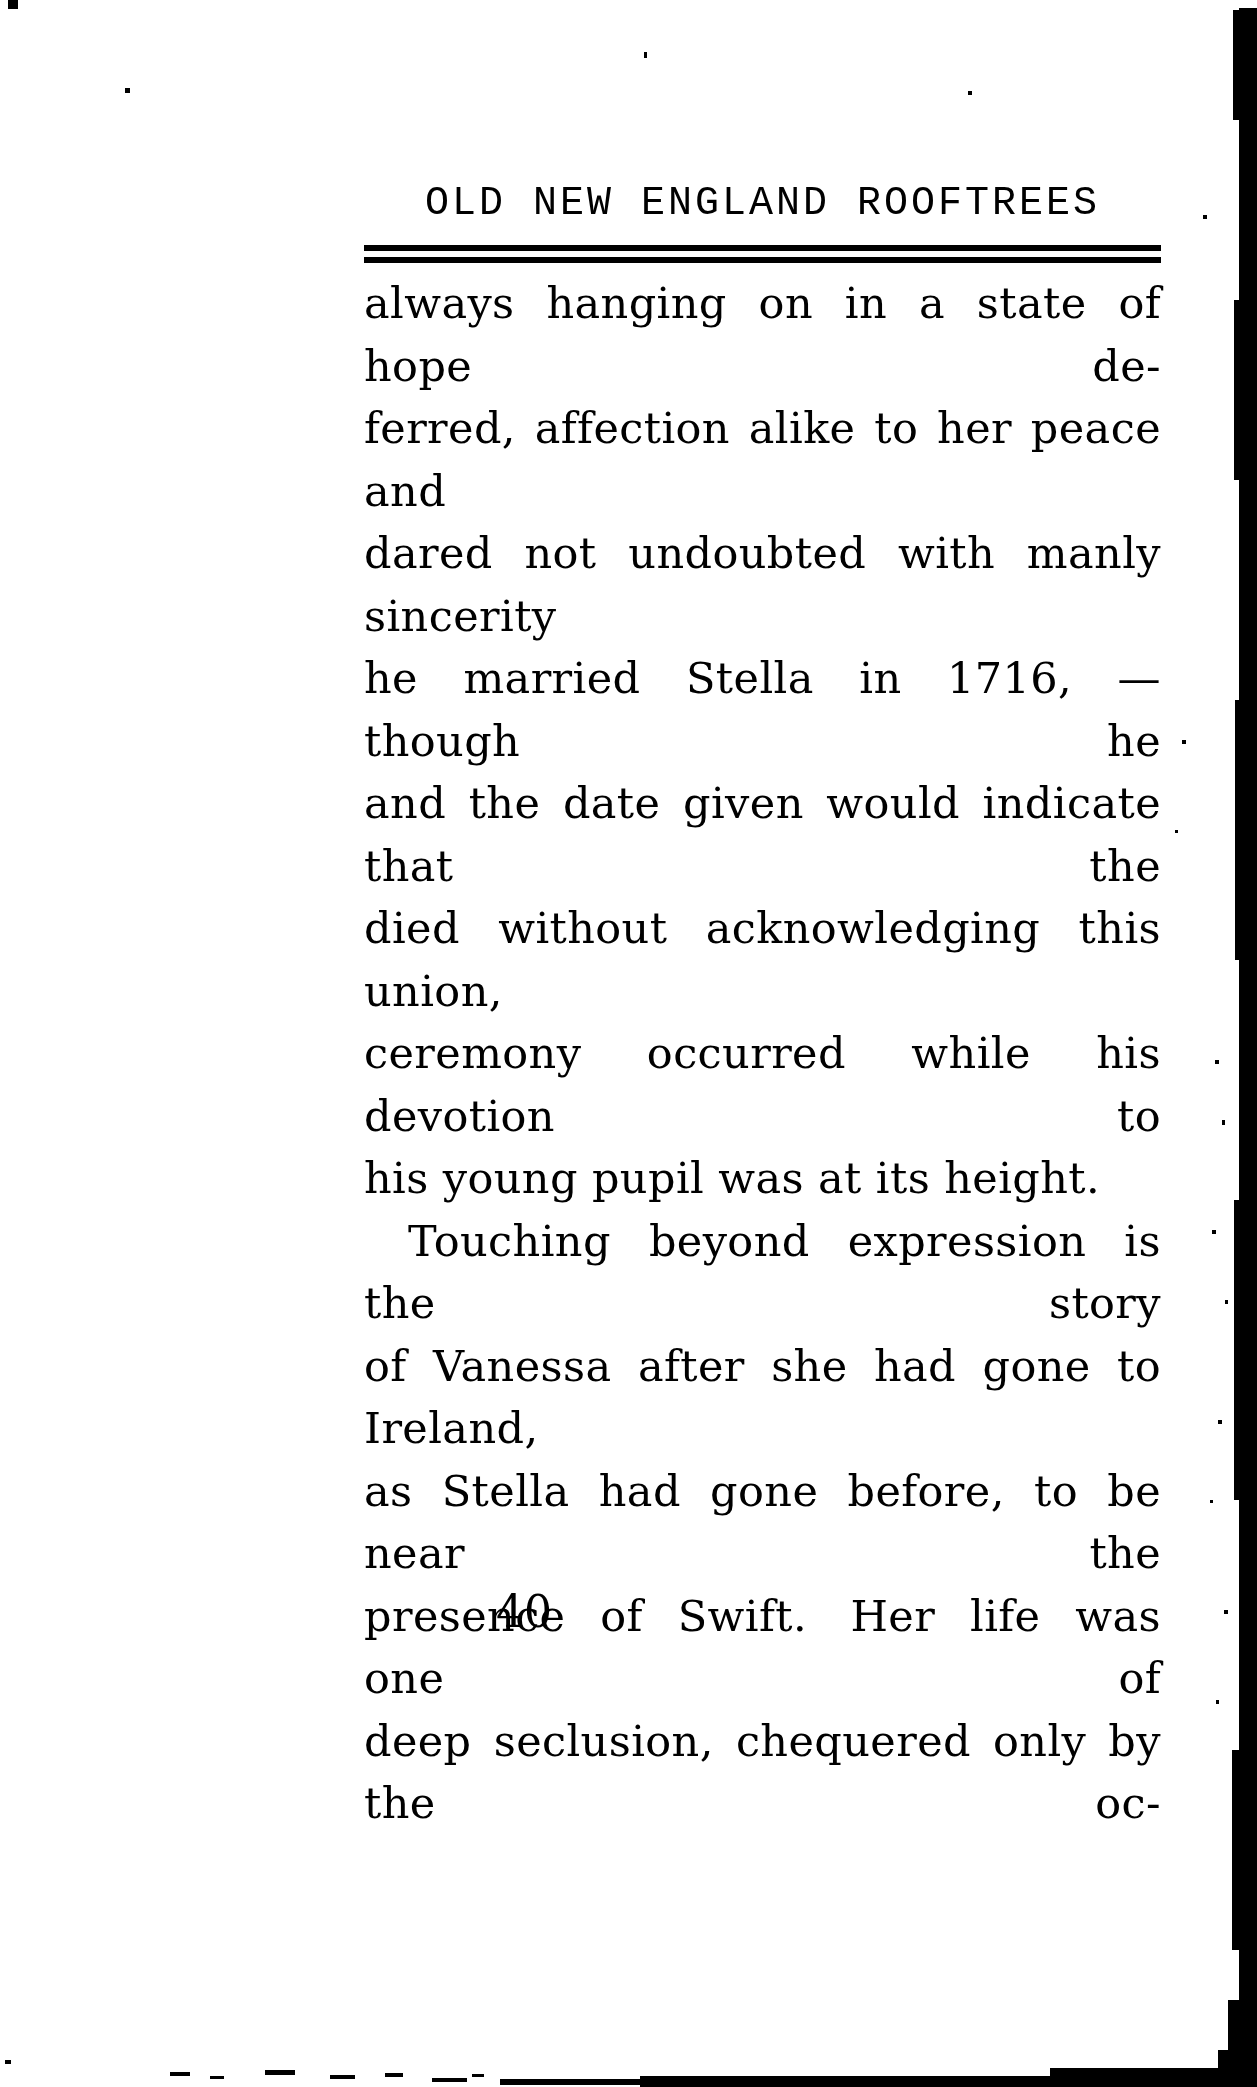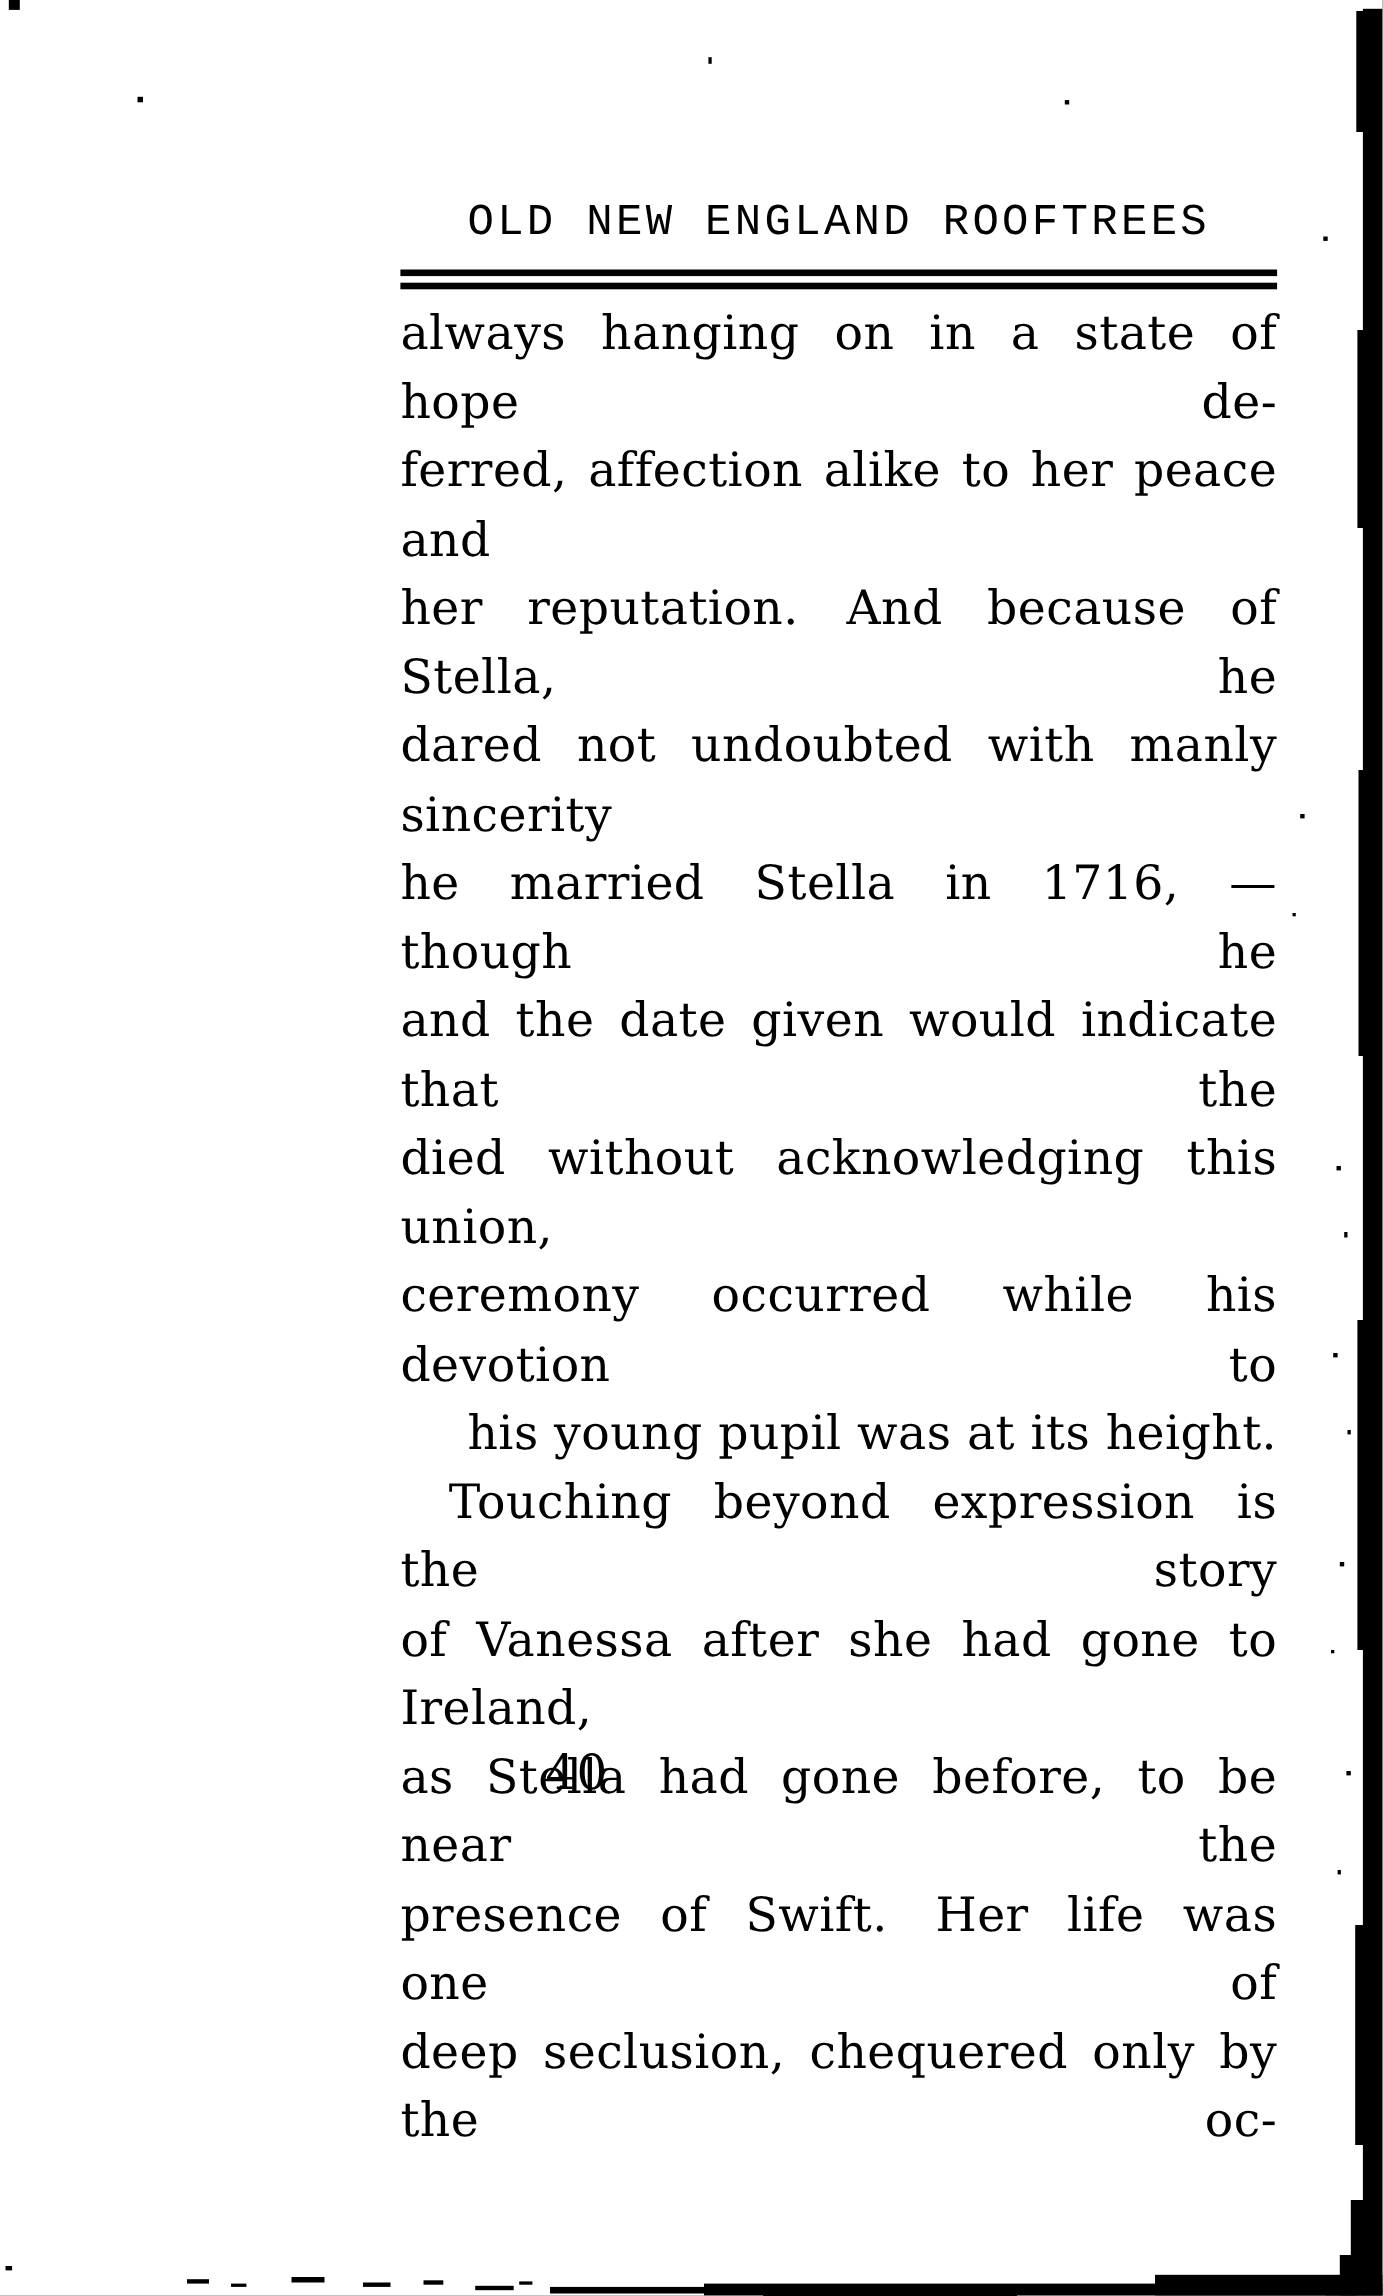--- a/index.html
+++ b/index.html
@@ -35,21 +35,21 @@
     border-bottom:6px solid #000;
   }
   .body-text{
     position:absolute;
     left:0;top:272px;width:100%;
   }
   .line{
     font-size:43px;
     line-height:62.5px;
     letter-spacing:0.4px;
-    text-align:right;
+    text-align:left;
     white-space:normal;
   }
   .line.just{
     text-align:justify;
     text-align-last:justify;
   }
   .line.indent{
     text-indent:44px;
   }
   .page-number{
@@ -73,21 +73,20 @@
 <div class="page">
 
   <div class="text-block">
     <h1 class="running-header">OLD NEW ENGLAND ROOFTREES</h1>
 
     <div class="double-rule"></div>
 
     <div class="body-text">
         <div class="line just">always hanging on in a state of hope de-</div>
         <div class="line just">ferred, affection alike to her peace and</div>
-        <div class="line just">her reputation. And because of Stella, he</div>
         <div class="line just">dared not undoubted with manly sincerity</div>
         <div class="line just">he married Stella in 1716, — though he</div>
         <div class="line just">and the date given would indicate that the</div>
         <div class="line just">died without acknowledging this union,</div>
         <div class="line just">ceremony occurred while his devotion to</div>
         <div class="line">his young pupil was at its height.</div>
         <div class="line just indent">Touching beyond expression is the story</div>
         <div class="line just">of Vanessa after she had gone to Ireland,</div>
         <div class="line just">as Stella had gone before, to be near the</div>
         <div class="line just">presence of Swift. Her life was one of</div>

